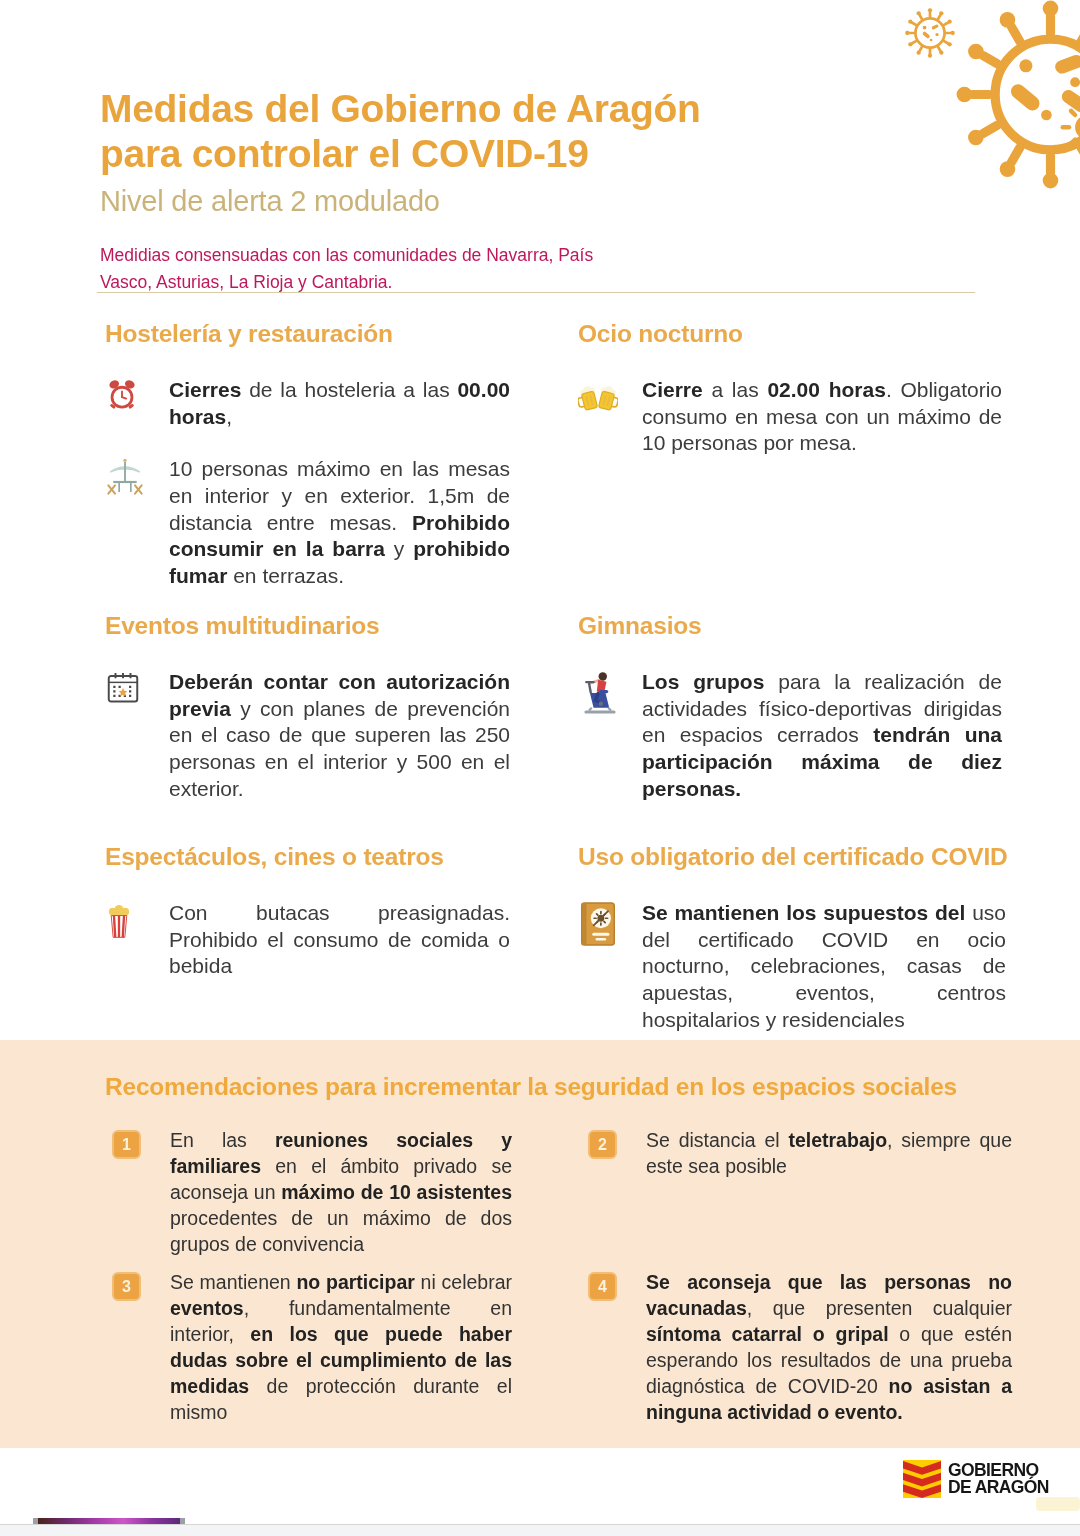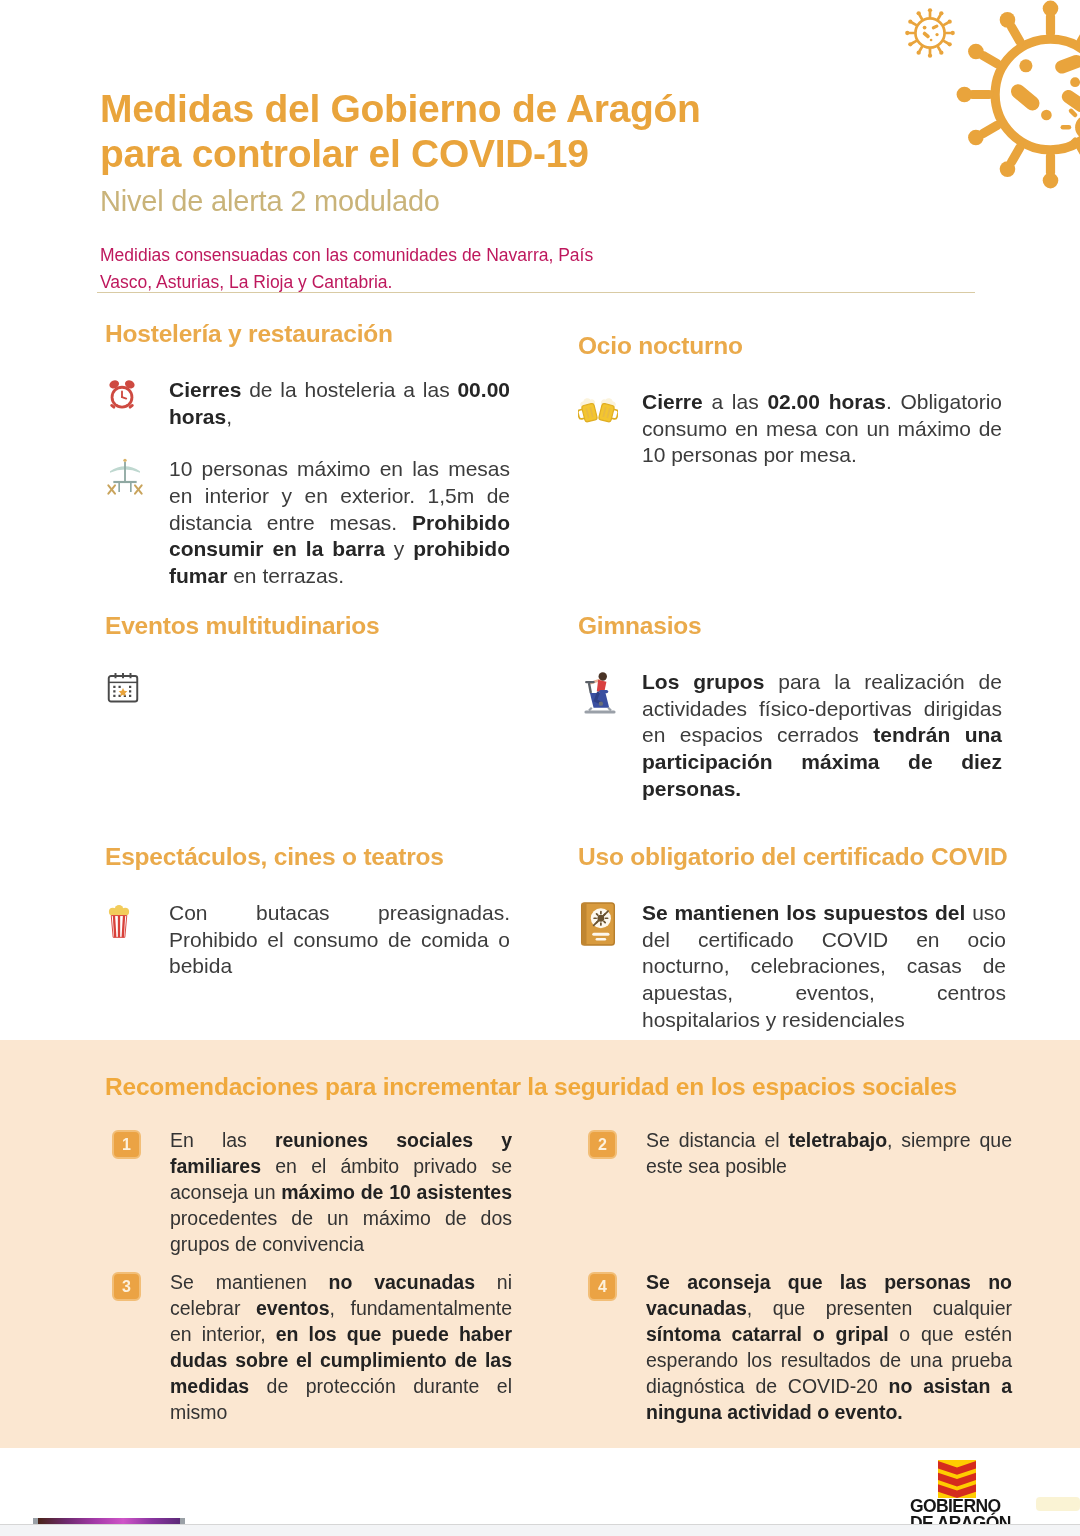--- a/index.html
+++ b/index.html
@@ -14,21 +14,21 @@
   
   .header { position:absolute; left:100px; top:86px; width:780px; }
   .title { font-size:39px; font-weight:bold; color:#E9A43C; line-height:1.16; letter-spacing:-0.3px; }
   .subtitle { margin-top:9px; font-size:29px; color:#C9B379; letter-spacing:-0.2px; }
   .note { margin-top:24px; width:495px; font-size:17.5px; line-height:1.5; color:#be185d; }
   .divider { position:absolute; left:97px; top:292px; width:878px; border-top:1.5px solid #D9CBA4; }
 
   
   .section { position:absolute; }
   .sec-0 { left:105px; top:320px; width:405px; }
-  .sec-1 { left:578px; top:332px; width:424px; }
+  .sec-1 { left:578px; top:320px; width:424px; }
   .sec-2 { left:105px; top:612px; width:405px; }
   .sec-3 { left:578px; top:612px; width:424px; }
   .sec-4 { left:105px; top:843px; width:405px; }
   .sec-5 { left:578px; top:843px; width:428px; }
   .section-title { font-size:24.5px; font-weight:bold; color:#EAAA4B; letter-spacing:-0.2px; white-space:nowrap; margin-bottom:29px; }
   .item { display:flex; margin-bottom:26px; }
   .item-icon { flex:0 0 64px; padding-top:1px; }
   .item-text { flex:1; font-size:21px; line-height:1.27; color:#3C3C3C; text-align:justify; }
   .item-text b { color:#262626; }
 
@@ -38,21 +38,21 @@
   .reco-item { position:absolute; display:flex; }
   .reco-1 { left:112px; top:88px;  width:400px; }
   .reco-2 { left:588px; top:88px;  width:424px; }
   .reco-3 { left:112px; top:230px; width:400px; }
   .reco-4 { left:588px; top:230px; width:424px; }
   .reco-num { flex:0 0 29px; height:29px; margin-top:2px; background:#EBA344; border:2px solid #F2BE77; border-radius:6px; color:#FDF1DC; font-weight:bold; font-size:16px; display:flex; align-items:center; justify-content:center; }
   .reco-text { flex:1; margin-left:29px; font-size:19.5px; line-height:1.33; color:#333333; text-align:justify; }
   .reco-text b { color:#222222; }
 
   
-  .footer-logo { position:absolute; left:903px; top:1460px; display:flex; align-items:center;flex-direction:column; }
+  .footer-logo { position:absolute; left:903px; top:1460px; display:flex; align-items:center; }
   .flag { width:38px; height:38px; }
   .logo-text { margin-left:7px; font-size:17.5px; font-weight:bold; color:#161616; line-height:0.95; letter-spacing:-0.6px; }
 
   
   .artifact-strip { position:absolute; left:33px; top:1518px; width:152px; height:6px;
     background:linear-gradient(90deg,#4a2418,#6e2a6e,#a33aa8,#cf55c8,#8a35a0,#5c2a78);
     border-left:5px solid #9aa0a6; border-right:5px solid #9aa0a6; }
   .artifact-smudge { position:absolute; left:1036px; top:1497px; width:44px; height:14px; background:#f6e9b0; opacity:.55; border-radius:4px; }
   .bottom-bar { position:absolute; left:0; top:1524px; width:1080px; height:12px; background:#f3f4f6; border-top:1px solid #d6d6d6; }
 </style>
@@ -245,20 +245,21 @@
             <rect x="11" y="27" width="3" height="3"></rect>
               <rect x="32" y="27" width="3" height="3"></rect>
             <rect x="11" y="33" width="3" height="3"></rect>
               <rect x="18" y="33" width="3" height="3"></rect>
               <rect x="25" y="33" width="3" height="3"></rect>
               <rect x="32" y="33" width="3" height="3"></rect>
           </g>
           <path d="M24 24 l1.8 3.6 4 .6 -2.9 2.8 .7 4 -3.6 -1.9 -3.6 1.9 .7 -4 -2.9 -2.8 4 -.6 Z" fill="#E9A43C"></path>
         </svg>
       </span>
+      <p class="item-text"><b>Deberán contar con autorización previa</b><span> y con planes de prevención en el caso de que superen las 250 personas en el interior y 500 en el exterior.</span></p>
     </div>
   </div>
 
   <div class="section sec-3">
     <div class="section-title">Gimnasios</div>
     <div class="item">
       <span class="item-icon">
         <svg width="44" height="48" viewBox="0 0 48 52">
           <circle cx="27" cy="7" r="4.6" fill="#4a3326"></circle>
           <path d="M14 14 L23 11" stroke="#E8B49A" stroke-width="3" stroke-linecap="round"></path>
@@ -336,21 +337,21 @@
       <p class="reco-text"><span>En las </span><b>reuniones sociales y familiares</b><span> en el ámbito privado se aconseja un </span><b>máximo de 10 asistentes</b><span> procedentes de un máximo de dos grupos de convivencia</span></p>
     </div>
 
     <div class="reco-item reco-2">
       <span class="reco-num">2</span>
       <p class="reco-text"><span>Se distancia el </span><b>teletrabajo</b><span>, siempre que este sea posible</span></p>
     </div>
 
     <div class="reco-item reco-3">
       <span class="reco-num">3</span>
-      <p class="reco-text"><span>Se mantienen </span><b>no vacunadas</b><span> ni celebrar </span><b>eventos</b><span>, fundamentalmente en interior, </span><b>en los que puede haber dudas sobre el cumplimiento de las medidas</b><span> de protección durante el mismo</span></p>
+      <p class="reco-text"><span>Se mantienen </span><b>no participar</b><span> ni celebrar </span><b>eventos</b><span>, fundamentalmente en interior, </span><b>en los que puede haber dudas sobre el cumplimiento de las medidas</b><span> de protección durante el mismo</span></p>
     </div>
 
     <div class="reco-item reco-4">
       <span class="reco-num">4</span>
       <p class="reco-text"><b>Se aconseja que las personas no vacunadas</b><span>, que presenten cualquier </span><b>síntoma catarral o gripal</b><span> o que estén esperando los resultados de una prueba diagnóstica de COVID-20 </span><b>no asistan a ninguna actividad o evento.</b></p>
     </div>
   </div>
 
   <div class="footer-logo">
     <svg class="flag" viewBox="0 0 36 36">

